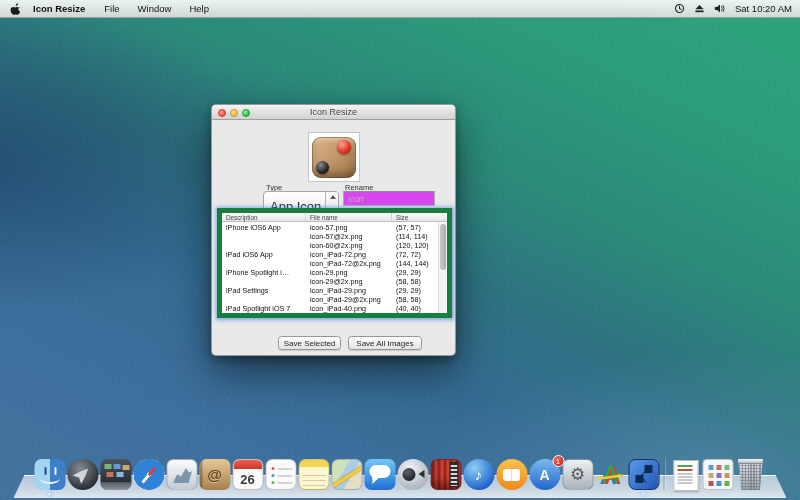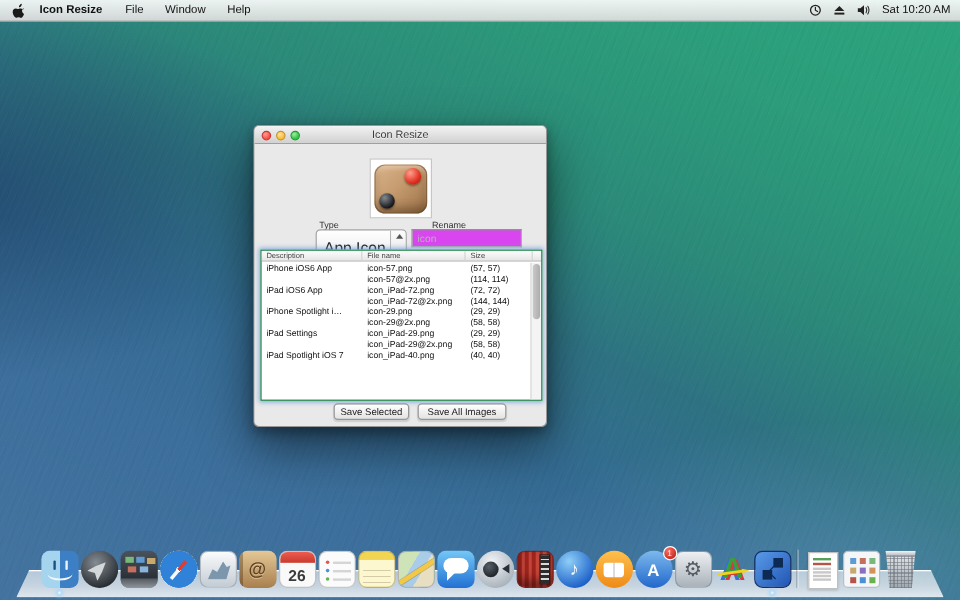--- a/index.html
+++ b/index.html
@@ -51,38 +51,38 @@
   .wood-icon { width:44px; height:41px; border-radius:9px; position:relative;
     background:linear-gradient(135deg, #dcb58d 0%, #c59b6f 45%, #996f46 100%);
     box-shadow:inset 0 0 0 1px rgba(92,62,32,.45), inset 0 -5px 7px rgba(58,34,14,.38), inset 0 3px 4px rgba(255,240,220,.45); }
   .wood-icon::before { content:""; position:absolute; top:3px; right:5px; width:14px; height:14px; border-radius:50%;
     background:radial-gradient(circle at 35% 30%, #ff9f8c, #e13122 60%, #9a1408); box-shadow:0 1px 2px rgba(0,0,0,.45); }
   .wood-icon::after { content:""; position:absolute; bottom:4px; left:4px; width:13px; height:13px; border-radius:50%;
     background:radial-gradient(circle at 35% 30%, #85898e, #1c1e21 65%, #000); box-shadow:0 1px 2px rgba(0,0,0,.45); }
 
   .form-label { position:absolute; font-size:7.5px; color:#333; }
   .lbl-type { left:54px; top:78px; }
-  .lbl-rename { left:148px; top:78px; }
+  .lbl-rename { left:133px; top:78px; }
   .popup { position:absolute; left:51px; top:86px; width:76px; height:31px;
     background:linear-gradient(#ffffff, #e6e6e6); border:1px solid #a5a5a5; border-radius:4px;
     display:flex; align-items:center; font-size:13px; color:#222; padding-left:6px;text-align:center; }
   .popup-stepper { position:absolute; right:0; top:0; bottom:0; width:13px; border-left:1px solid #b5b5b5;
     background:linear-gradient(#fdfdfd, #dedede); border-radius:0 3px 3px 0; }
   .popup-stepper::before { content:""; position:absolute; left:3.5px; top:3px;
     border-left:3px solid transparent; border-right:3px solid transparent; border-bottom:4px solid #555; }
   .popup-stepper::after { content:""; position:absolute; left:3.5px; bottom:3px;
     border-left:3px solid transparent; border-right:3px solid transparent; border-top:4px solid #555; }
   .textfield { position:absolute; left:131px; top:86px; width:92px; height:15px;
     border:1px solid #ababab; border-top-color:#8f8f8f; background:#d946ef; font-size:8.5px; padding:0 4px;
     font-family:"Liberation Sans","DejaVu Sans",sans-serif; color:#222; }
   .textfield::placeholder { color:#b5b5b5; }
 
   
-  .table { position:absolute; left:5px; top:103px; width:235px; height:126px; background:#fff;
-    border:1px solid #15803d; box-shadow:0 0 4px 1.5px rgba(100,150,220,.8); overflow:hidden; }
+  .table { position:absolute; left:5px; top:103px; width:235px; height:110px; background:#fff;
+    border:5px solid #15803d; box-shadow:0 0 4px 1.5px rgba(100,150,220,.8); overflow:hidden; }
   .thead { position:relative; height:9px; background:linear-gradient(#fdfdfd, #e6e6e6);
     border-bottom:1px solid #bcbcbc; font-size:6.3px; color:#444; }
   .hc { position:absolute; top:0; height:100%; display:flex; align-items:center; padding-left:4px;
     border-right:1px solid #d4d4d4; }
   .hc-0 { left:0; width:84px; }
   .hc-1 { left:84px; width:86px; }
   .hc-2 { left:170px; width:56px; }
   .tbody { position:absolute; top:10px; left:0; right:9px; bottom:0; }
   .trow { position:relative; height:9px; font-size:7.2px; color:#111; }
   .trow.selected { background:linear-gradient(#5a8de0, #3168c8); color:#fff; }
@@ -316,20 +316,25 @@
           <span class="cell c-description">iPhone iOS6 App</span>
           <span class="cell c-filename">icon-57.png</span>
           <span class="cell c-size">(57, 57)</span>
         </div>
         <div class="trow">
           <span class="cell c-description"></span>
           <span class="cell c-filename">icon-57@2x.png</span>
           <span class="cell c-size">(114, 114)</span>
         </div>
         <div class="trow">
+          <span class="cell c-description"></span>
+          <span class="cell c-filename">icon-60@2x.png</span>
+          <span class="cell c-size">(120, 120)</span>
+        </div>
+        <div class="trow">
           <span class="cell c-description">iPad iOS6 App</span>
           <span class="cell c-filename">icon_iPad-72.png</span>
           <span class="cell c-size">(72, 72)</span>
         </div>
         <div class="trow">
           <span class="cell c-description"></span>
           <span class="cell c-filename">icon_iPad-72@2x.png</span>
           <span class="cell c-size">(144, 144)</span>
         </div>
         <div class="trow">

